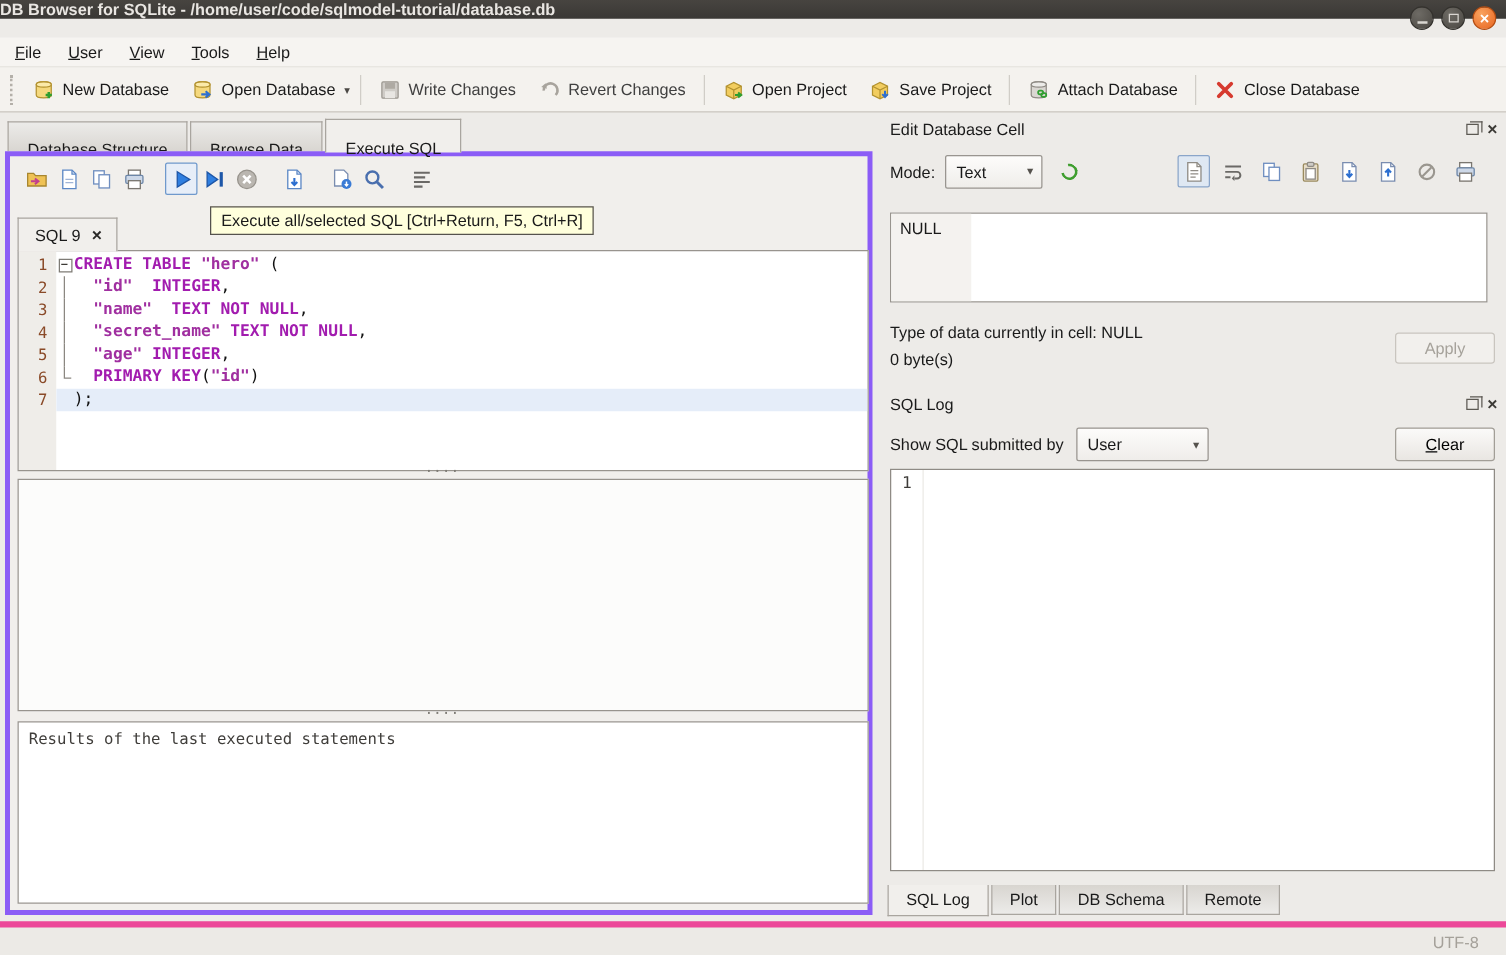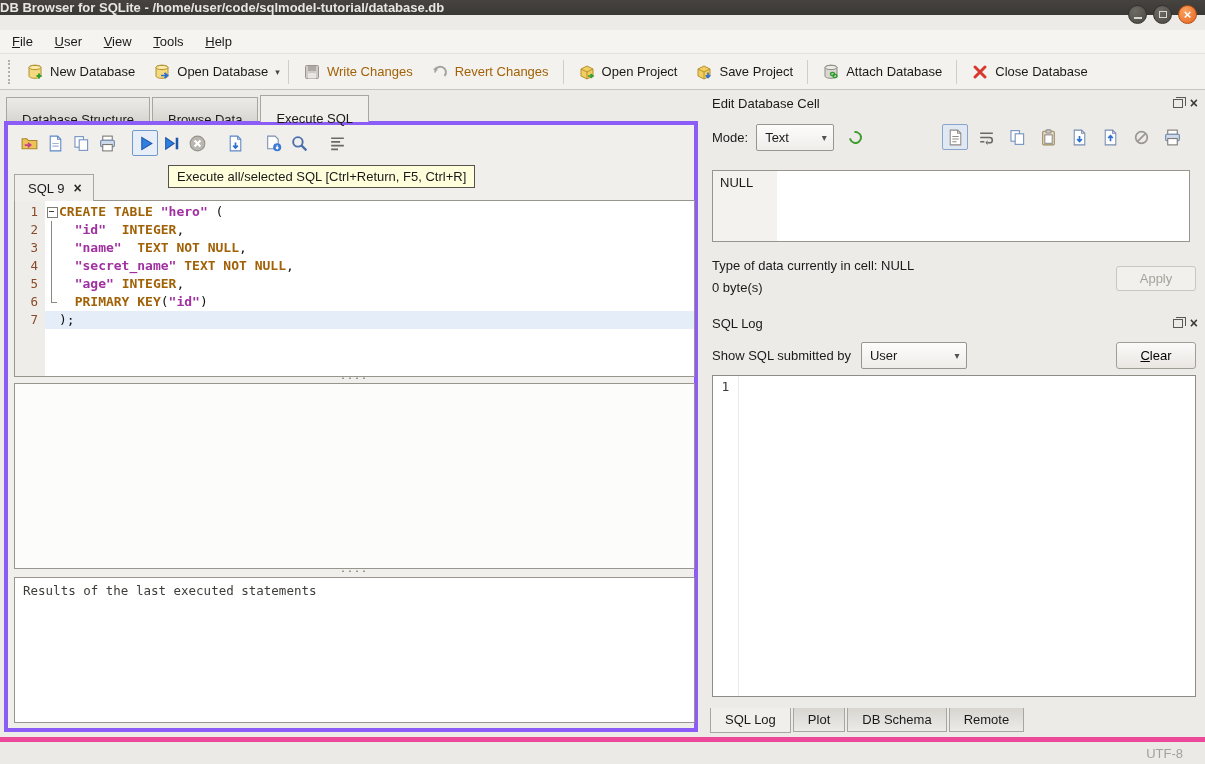--- a/index.html
+++ b/index.html
@@ -18,21 +18,21 @@
 
   
   .menubar{position:absolute;top:30px;left:0;right:0;height:24px;background:#f6f4f1;border-bottom:1px solid #e4e1dc;padding-left:3px}
   .menu-item{display:inline-block;line-height:23px;padding:0 9px;cursor:pointer}
   .menu-item::first-letter{text-decoration:underline}
 
   
   .toolbar{position:absolute;top:54px;left:0;right:0;height:36px;background:#f4f2ee;border-bottom:1px solid #c7c3bd;display:flex;align-items:center;padding-left:3px}
   .tb-handle{width:4px;height:24px;margin:0 5px;border-left:2px dotted #b4b0a9}
   .tb-item{display:flex;align-items:center;gap:6px;padding:4px 9px;border-radius:3px;cursor:pointer;white-space:nowrap}
-  .tb-item.disabled{color:#a16207;cursor:default}
+  .tb-item.disabled{color:#404040;cursor:default}
   .tb-sep{width:1px;height:24px;background:#d0cdc7;margin:0 5px}
   .tb-caret{font-size:9px;color:#4a4844;margin-left:-5px;padding:5px 3px;cursor:pointer}
   .tb-icon{width:18px;height:18px;display:inline-flex}
   .tb-icon svg{width:18px;height:18px}
 
   
   .content{position:absolute;top:90px;left:0;right:0;bottom:27px}
 
   
   .left-panel{position:absolute;left:0;top:0;width:702px;height:100%}
@@ -59,21 +59,21 @@
   .lnum{height:18px;line-height:18px;text-align:right;padding-right:7px;color:#8a4a28;font-size:12.5px}
   .code{flex:1;padding-top:2px;overflow:hidden}
   .code-line{height:18px;line-height:18px;white-space:pre}
   .code-line.cur{background:#e5edf9}
   .fold{display:inline-block;width:14px;height:18px;position:relative;vertical-align:top}
   .f-open::before{content:"";position:absolute;left:2px;top:4px;width:9px;height:9px;border:1px solid #7e7b75;background:#fff}
   .f-open::after{content:"";position:absolute;left:4px;top:8px;width:5px;height:1px;background:#3c3a36}
   .f-bar::before{content:"";position:absolute;left:6px;top:0;width:1px;height:18px;background:#8b8781}
   .f-end::before{content:"";position:absolute;left:6px;top:0;width:1px;height:10px;background:#8b8781}
   .f-end::after{content:"";position:absolute;left:7px;top:9px;width:5px;height:1px;background:#8b8781}
-  .tk-kw{color:#a16207;font-weight:bold}
+  .tk-kw{color:#a21caf;font-weight:bold}
   .tk-id{color:#a02fa0;font-weight:bold}
   .tk-pl{color:#111}
 
   .splitter{position:absolute;left:6px;width:681px;height:7px;display:flex;align-items:center;justify-content:center;cursor:row-resize}
   .splitter .dots{color:#7d7a74;font-size:15px;letter-spacing:2px;line-height:0;margin-top:-5px}
   .s1{top:251px}.s2{top:444px}
   .gridview{position:absolute;left:6px;top:258px;width:681px;height:186px;background:#fcfcfb;border:1px solid #98948e}
   .results{position:absolute;left:6px;top:452px;width:681px;height:146px;background:#fff;border:1px solid #98948e;padding:5px 8px;font-family:"DejaVu Sans Mono",monospace;font-size:12.5px;color:#3f3d3a}
 
   

